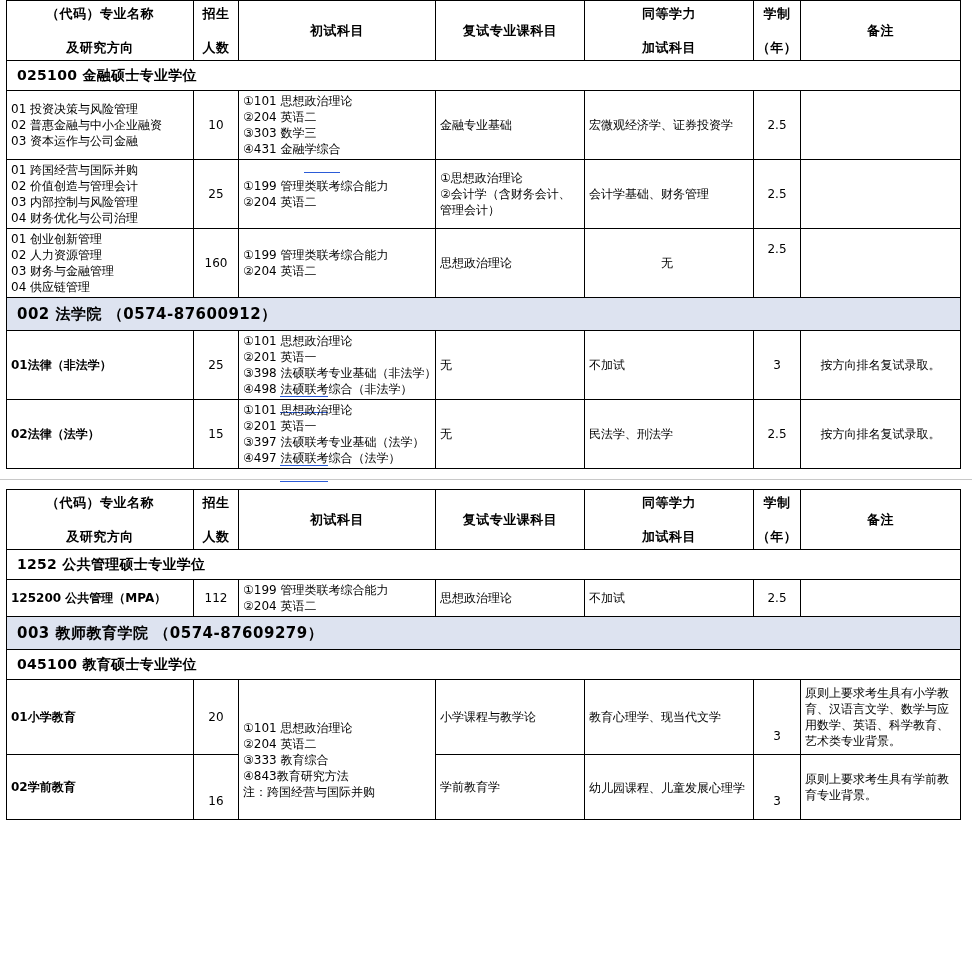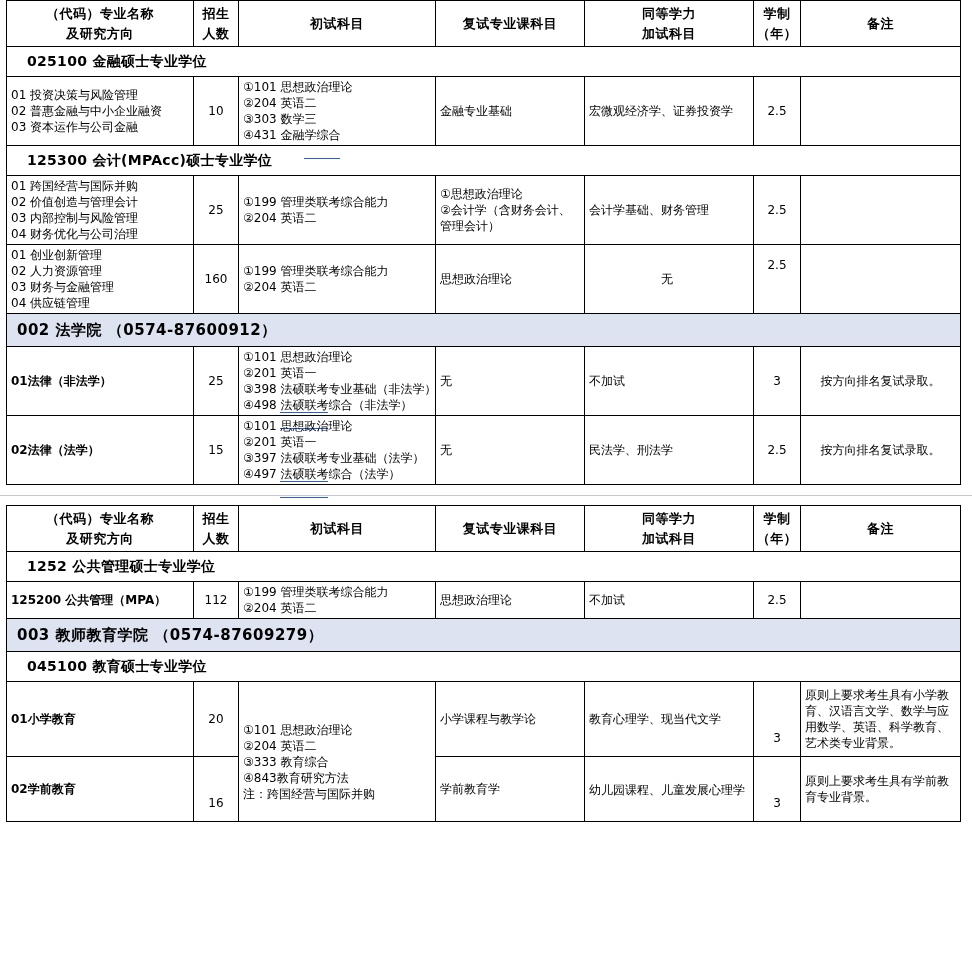--- a/index.html
+++ b/index.html
@@ -40,37 +40,37 @@
   
   tr.hdr td{
     text-align:center;
     font-weight:bold;
     font-size:13px;
     line-height:19px;
     padding:3px 2px;
     letter-spacing:0.5px;
   }
   .hdr-two{display:block;}
-  .hdr-sub{display:block;margin-top:1px;}
+  .hdr-sub{display:block;margin-top:15px;}
 
   
   tr.college td{
     background:#dde3f0;
     font-weight:bold;
     font-size:15px;
     line-height:22px;
     padding:5px 10px;
     letter-spacing:0.5px;
   }
   
   tr.degree td{
     font-weight:bold;
     font-size:14px;
     line-height:21px;
-    padding:4px 20px;
+    padding:4px 10px;
     letter-spacing:0.3px;
   }
 
   
   .dirs{font-size:12px;line-height:17px;padding-left:6px;}
   .dirs .line{white-space:nowrap;}
   .bold-dir{font-weight:bold;font-size:12px;padding-left:4px;}
   .num{text-align:center;font-size:12px;}
   .num.topal{vertical-align:top;padding-top:12px;}
   .num.lowal{vertical-align:bottom;padding-bottom:10px;}
@@ -151,23 +151,20 @@
         <div class="line">②204 英语二</div>
         <div class="line">③303 数学三</div>
         <div class="line">④431  金融<span class="sq">学综合</span></div>
       </td>
       <td class="ctext">金融专业基础</td>
       <td class="ctext">宏微观经济学、证券投资学</td>
       <td class="num">2.5</td>
       <td class="note"></td>
     </tr>
 
-    <tr class="degree">
-      <td colspan="7">125300  会计(MPAcc)硕士专业学位</td>
-    </tr>
     <tr>
       <td class="dirs">
         <div class="line">01 跨国经营与国际并购</div>
         <div class="line">02 价值创造与管理会计</div>
         <div class="line">03 内部控制与风险管理</div>
         <div class="line">04 财务优化与公司治理</div>
       </td>
       <td class="num">25</td>
       <td class="subj">
         <div class="line">①199  管理类联考综合能力</div>

